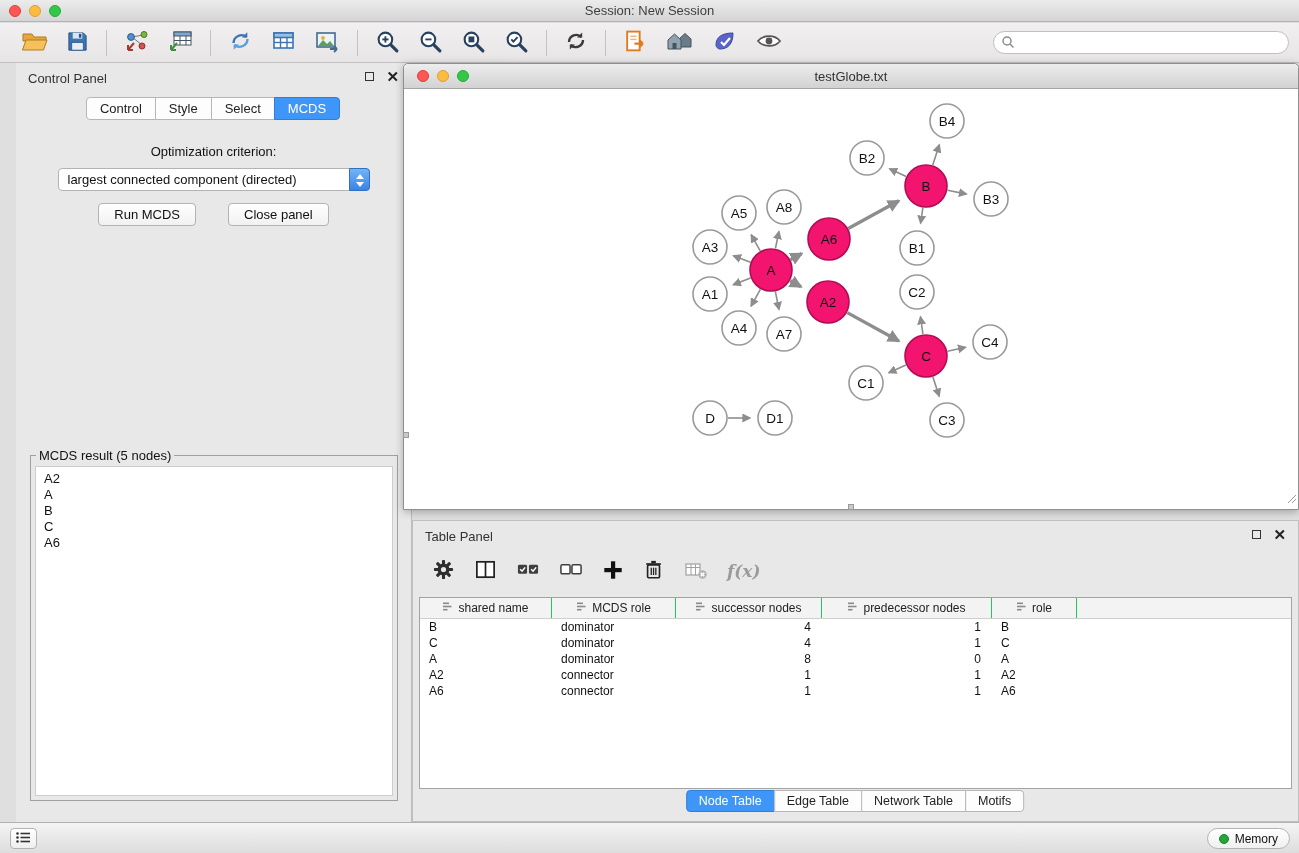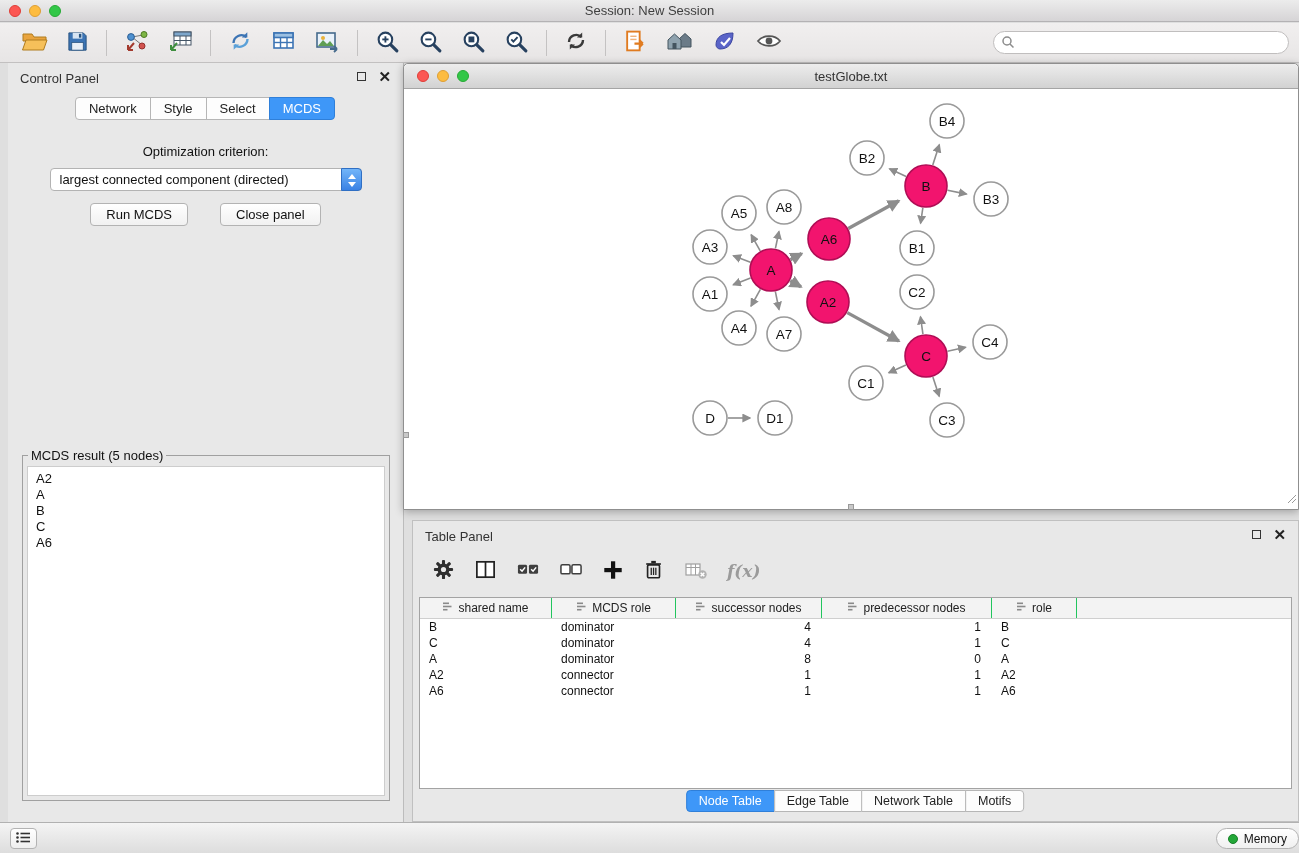--- a/index.html
+++ b/index.html
@@ -21,21 +21,21 @@
     background:linear-gradient(#f1efef,#e7e5e5); border-bottom:1px solid #c2c0c0;
     display:flex; align-items:center; padding-left:12px; }
   .tbtn { background:transparent; border:none; padding:2px; margin:0 7px; cursor:pointer; display:flex; align-items:center; }
   .tsep { width:1px; height:26px; background:#c4c2c2; margin:0 8px; }
   #search-box { position:absolute; right:10px; top:8px; width:296px; height:23px; }
   #search-box input { width:100%; height:100%; border:1px solid #c0bebe; border-radius:12px;
     background:#fff; padding-left:26px; font-size:13px; outline:none; font-family:inherit; }
   #search-box .mag { position:absolute; left:8px; top:4px; }
 
   
-  #control-panel { position:absolute; left:8px; top:63px; width:396px; height:759px;
+  #control-panel { position:absolute; left:16px; top:63px; width:396px; height:759px;
     background:#e8e8e8; border-right:1px solid #bcbcbc; }
   .panel-header { height:28px; position:relative; }
   .panel-title { position:absolute; left:12px; top:8px; font-size:13px; color:#333; }
   .win-ctrls { position:absolute; right:12px; top:8px; display:flex; gap:12px; align-items:center; }
   .float-box { width:9px; height:9px; border:1.5px solid #333; display:inline-block; }
   .close-x { font-size:15px; font-weight:bold; color:#222; line-height:11px; }
   .cp-tabs { display:flex; justify-content:center; margin-top:6px; }
   .seg-tab { padding:3px 13px; font-size:13px; background:#fdfdfd; border:1px solid #b6b6b6;
     margin-left:-1px; color:#222; cursor:pointer; }
   .seg-tab:first-child { border-radius:4px 0 0 4px; }
@@ -92,21 +92,21 @@
   .tp-tab:first-child { border-radius:4px 0 0 4px; }
   .tp-tab:last-child { border-radius:0 4px 4px 0;text-align:center; }
   .tp-tab.selected { background:#3e97f8; border-color:#2f7fd9; color:#fff; }
 
   
   #status-bar { position:absolute; left:0; top:822px; width:1299px; height:31px;
     background:linear-gradient(#f4f4f4,#dddddd); border-top:1px solid #b1b1b1; }
   #list-button { position:absolute; left:10px; top:5px; width:27px; height:21px;
     background:linear-gradient(#fff,#efefef); border:1px solid #b3b3b3; border-radius:4px;
     display:flex; align-items:center; justify-content:center; cursor:pointer; }
-  #memory-button { position:absolute; right:0; top:5px; height:21px; padding:0 11px;
+  #memory-button { position:absolute; right:9px; top:5px; height:21px; padding:0 11px;
     background:linear-gradient(#fff,#f0f0f0); border:1px solid #b3b3b3; border-radius:11px;
     display:flex; align-items:center; gap:6px; font-size:12px; color:#111; cursor:pointer; font-family:inherit; }
   .green-dot { width:10px; height:10px; border-radius:50%; background:#23a738; border:1px solid #188028; }
 </style>
 </head>
 <body>
 
 <div id="titlebar">
   <div class="traffic">
     <span class="light red"></span>
@@ -256,21 +256,21 @@
 
 <div id="control-panel">
   <div class="panel-header">
     <span class="panel-title">Control Panel</span>
     <span class="win-ctrls">
       <span class="float-box"></span>
       <span class="close-x">✕</span>
     </span>
   </div>
   <div class="cp-tabs">
-      <div class="seg-tab">Network</div>
+      <div class="seg-tab">Control</div>
       <div class="seg-tab">Style</div>
       <div class="seg-tab">Select</div>
       <div class="seg-tab selected">MCDS</div>
     </div>
   <div class="opt-label">Optimization criterion:</div>
   <div class="dropdown">
     <span>largest connected component (directed)</span>
     <span class="dd-stepper">
         <svg width="12" height="15" viewBox="0 0 12 15">
           <path d="M6 1l4 5H2z" fill="#fff"></path>

